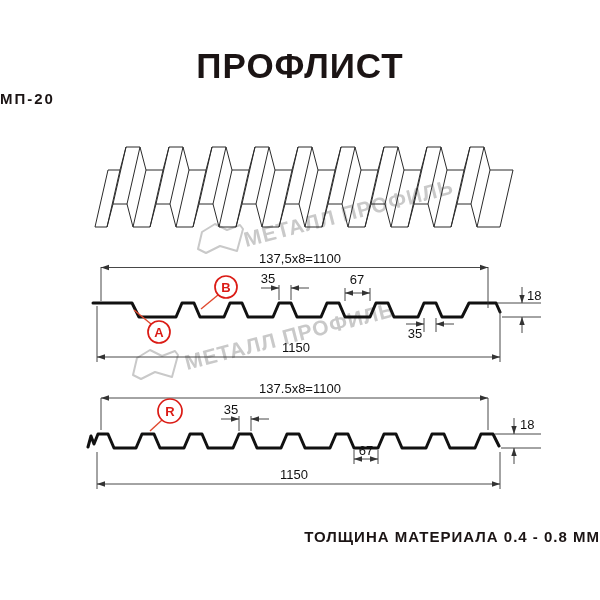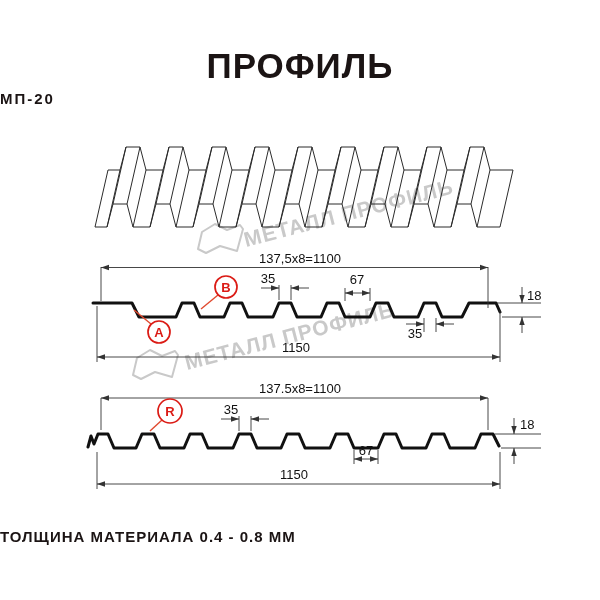--- a/index.html
+++ b/index.html
@@ -9,42 +9,42 @@
   }
   .title{
     position:absolute;left:0;right:0;top:46px;text-align:center;
     font-size:35px;font-weight:800;letter-spacing:1px;color:var(--text-dark,#1b1414);
   }
   .subtitle{
     position:absolute;left:0;right:0;top:90px;text-align:left;
     font-size:15px;font-weight:600;letter-spacing:2px;color:var(--text-dark,#1b1414);
   }
   .footer-note{
-    position:absolute;left:0;right:0;top:528px;text-align:left;
+    position:absolute;left:0;right:0;top:528px;text-align:right;
     font-size:15px;font-weight:600;letter-spacing:1px;color:var(--text-dark,#1b1414);
   }
   svg{position:absolute;left:0;top:0;}
   .profile{fill:none;stroke:var(--profile,#111);stroke-width:3;stroke-linejoin:round;stroke-linecap:round;}
   .persp{fill:none;stroke:#2b2b2b;stroke-width:1;}
   .dim-line{stroke:var(--line,#333);stroke-width:0.9;fill:none;}
   .arrow{fill:var(--line,#333);stroke:none;}
   .leader{stroke:var(--leader,#e0492e);stroke-width:1.4;}
   .callout{fill:#fff;stroke:var(--red,#db1b15);stroke-width:1.7;}
   .callout-letter{fill:var(--red,#db1b15);font-family:"Liberation Sans",sans-serif;font-size:13px;font-weight:700;text-anchor:middle;}
   .dim{font-family:"Liberation Sans",sans-serif;font-size:13px;fill:#111;}
   .mid{text-anchor:middle;}
   .wm-text{font-family:"Liberation Sans",sans-serif;font-size:21px;font-weight:700;fill:var(--wm,#c9c9c9);letter-spacing:1px;}
   .wm-logo{fill:none;stroke:var(--wm,#c9c9c9);stroke-width:2;stroke-linejoin:round;}
 </style>
 </head>
 <body>
 
 <div id="stage" style="--red: #db1b15; --leader: #e0492e; --line: #333333; --profile: #111111; --wm: #c9c9c9; --text-dark: #1b1414;">
 
-  <div class="title">ПРОФИЛЬ</div>
+  <div class="title">ПРОФЛИСТ</div>
   <div class="subtitle">МП-20</div>
 
   <svg width="600" height="600" viewBox="0 0 600 600">
 
     <g>
       <path class="wm-logo" transform="translate(196,222)" d="M2,27 L6,10 L19,2 L31,8 L44,3 L47,7 L41,29 L24,24 L10,31 Z"></path>
       <text class="wm-text" transform="translate(246,247) rotate(-14.5)">МЕТАЛЛ ПРОФИЛЬ</text>
     </g>
     <g>
       <path class="wm-logo" transform="translate(131,348)" d="M2,27 L6,10 L19,2 L31,8 L44,3 L47,7 L41,29 L24,24 L10,31 Z"></path>

